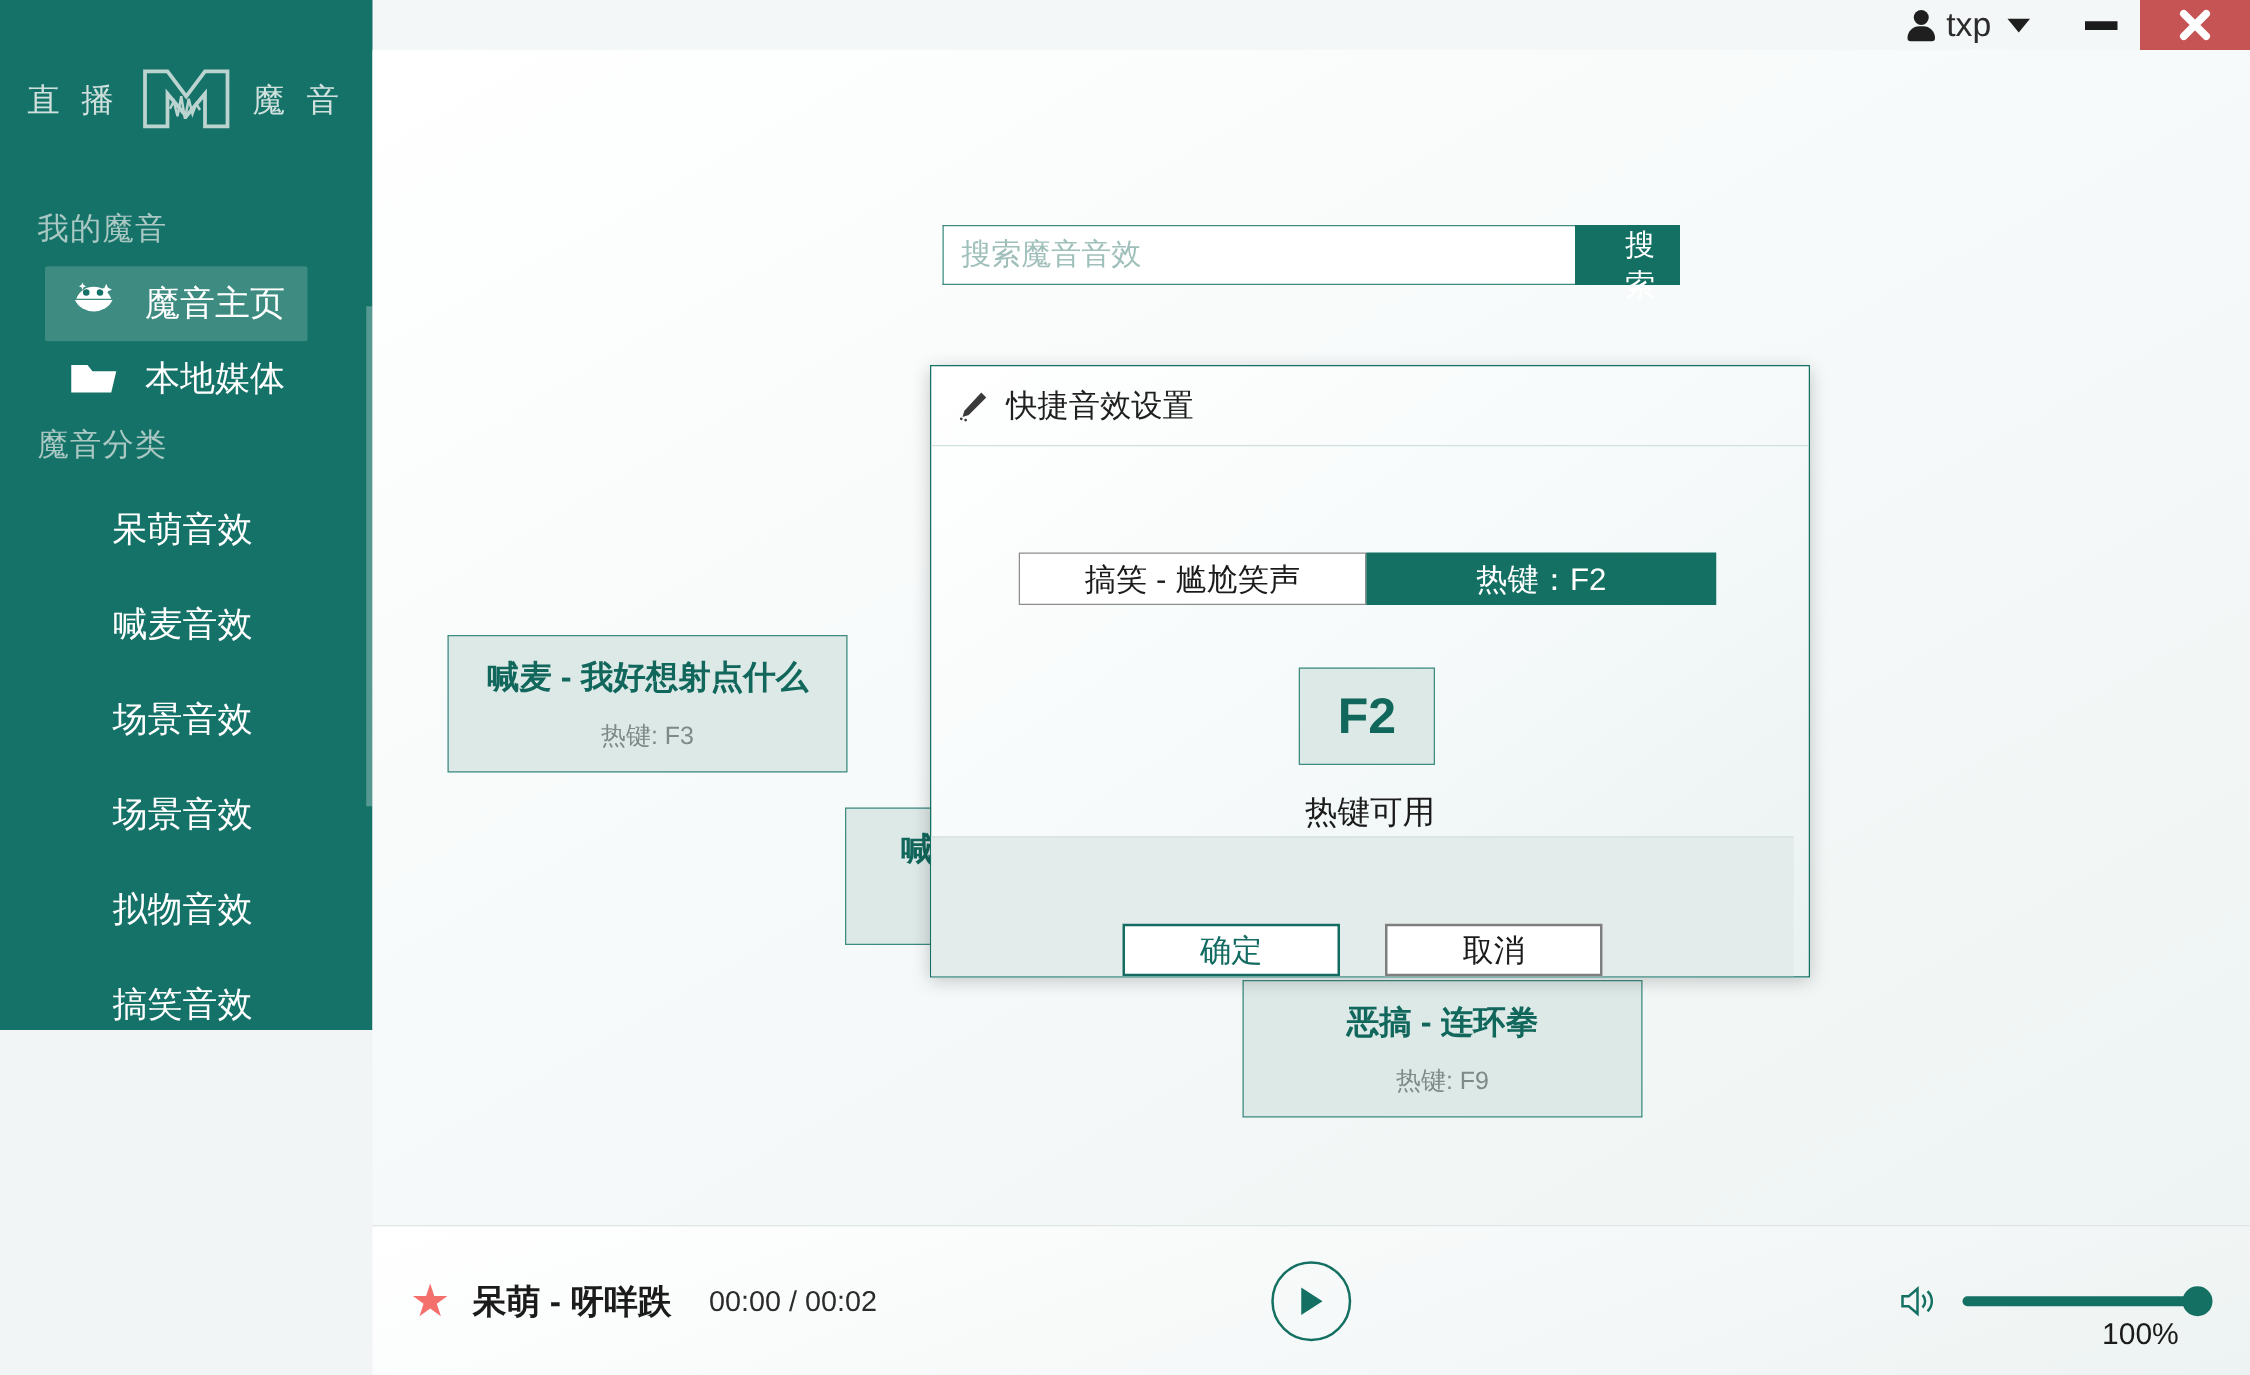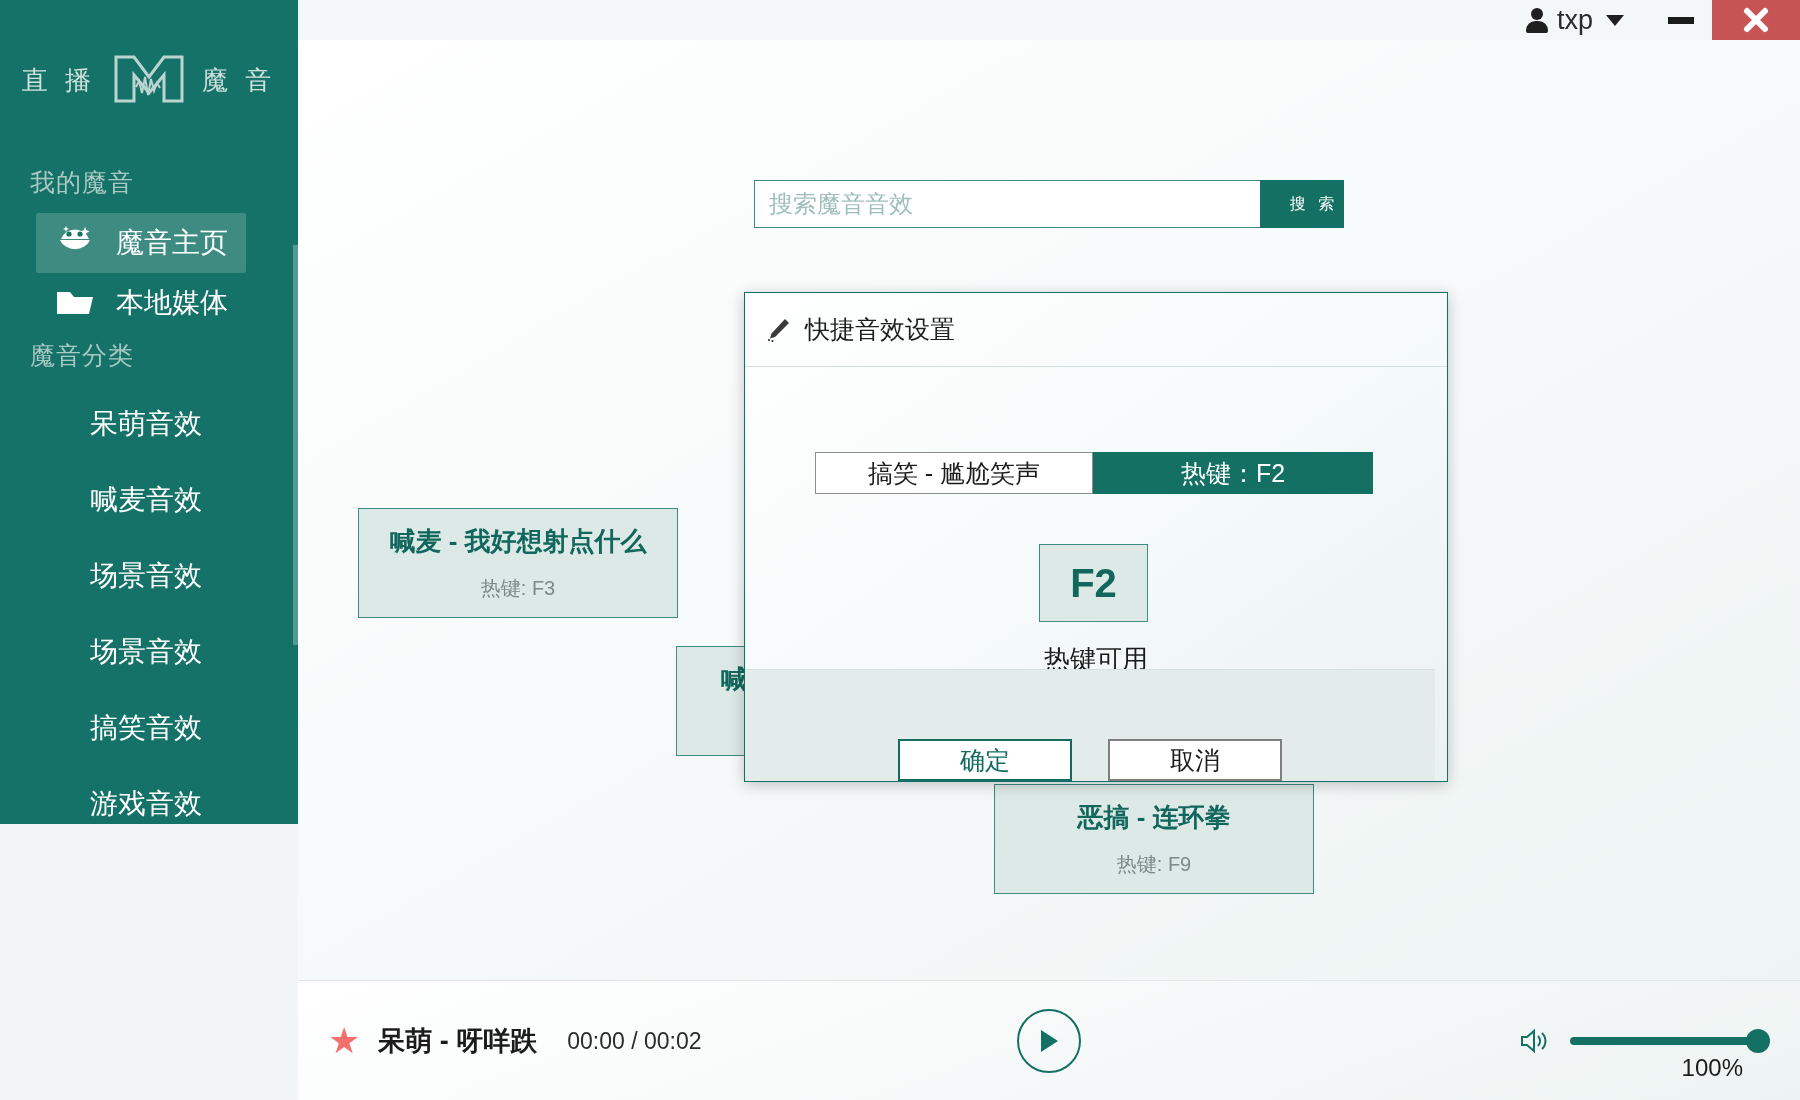--- a/index.html
+++ b/index.html
@@ -97,21 +97,21 @@
   .searchrow { display: flex; align-items: stretch; }
   .search-input {
     width: 506px; height: 48px; border: 1px solid #3d8b81; border-right: none;
     background: #ffffff; font-size: 24px; color: #2f2f2f;
     padding: 0 14px; outline: none;
     font-family: "Liberation Sans", "DejaVu Sans", sans-serif;
   }
   .search-input::placeholder { color: #9fbfba; }
   .search-btn {
     width: 84px; height: 48px; background: #137063; color: #fff;
-    border: none; font-size: 16px; letter-spacing: 4px; cursor: pointer;
+    border: none; font-size: 24px; letter-spacing: 4px; cursor: pointer;
     font-family: "Liberation Sans", "DejaVu Sans", sans-serif;
     padding-left: 24px;
   }
 
   
   .cards {
     position: absolute; left: 60px; top: 330px; right: 55px;
     display: flex; flex-wrap: wrap; gap: 28px 30px;
   }
   .card {
@@ -129,21 +129,21 @@
     width: 704px; height: 490px;
     box-shadow: 0 3px 14px rgba(0,0,0,0.22);
   }
   .modal {
     position: absolute; left: 446px; top: 252px;
     width: 704px; height: 490px;
     background: linear-gradient(145deg,#ffffff 0%,#f6fafa 50%,#eaf2f1 100%);
     border: 1px solid #137063;
   }
   .modal-head {
-    height: 74px; border-bottom: 1px solid #cfe0dd;
+    height: 64px; border-bottom: 1px solid #cfe0dd;
     display: flex; align-items: center; gap: 14px; padding-left: 20px; text-align: right;
   }
   .modal-title { font-size: 25px; color: #1f1f1f; }
   .modal-body { position: relative; height: 375px; }
   .row-select {
     position: absolute; left: 70px; top: 85px;
     display: flex; align-items: stretch; border-radius: 15px;
   }
   .sound-name {
     width: 278px; height: 42px; background: #ffffff; border: 1px solid #8c8c8c;
@@ -276,20 +276,21 @@
       </span>
       <span>本地媒体</span>
     </div>
 
     <div class="sb-section">魔音分类</div>
 
     <div class="sb-cat">呆萌音效</div>
     <div class="sb-cat">喊麦音效</div>
     <div class="sb-cat">场景音效</div>
     <div class="sb-cat">场景音效</div>
+    <div class="sb-cat">拟物音效</div>
     <div class="sb-cat">搞笑音效</div>
     <div class="sb-cat">游戏音效</div>
 
     <div class="sidebar-scroll"></div>
   </div>
 
   <div class="main">
 
     <div class="searchwrap">
       <div class="searchrow">

